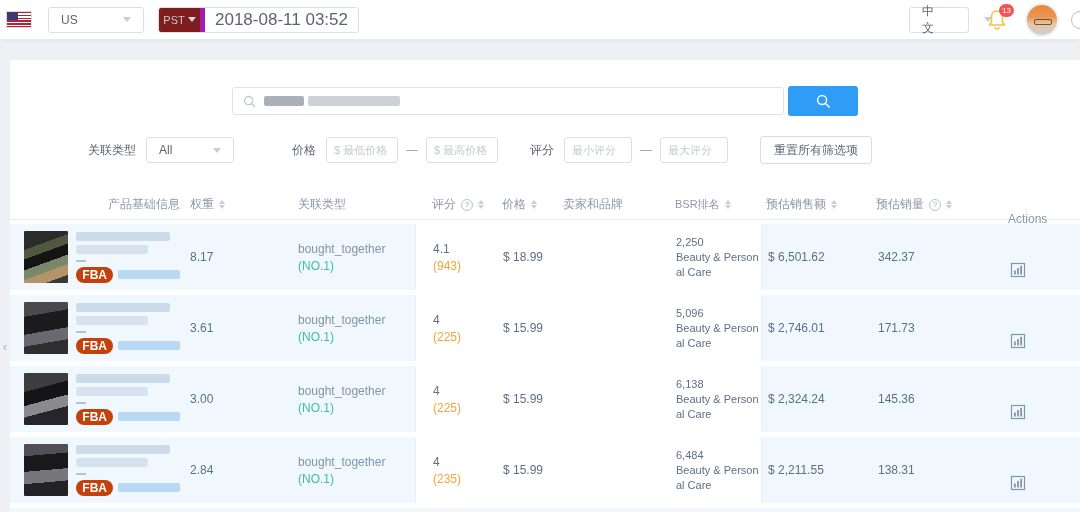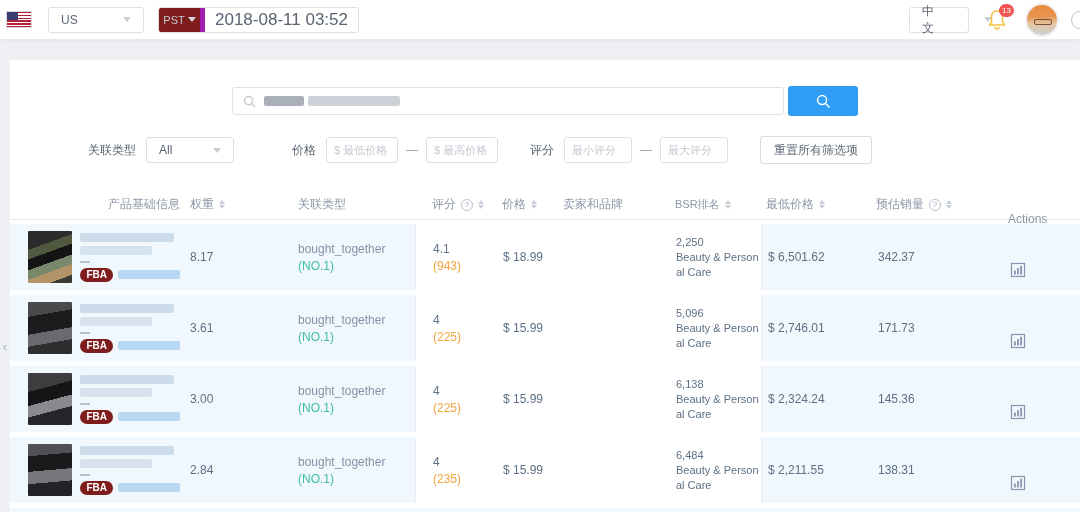--- a/index.html
+++ b/index.html
@@ -99,21 +99,21 @@
   .pimg { width:44px; height:52px; flex:none; border-radius:1px; cursor:pointer; }
   .trow:nth-child(1) .pimg { background:linear-gradient(160deg,#2b2b2b 0 28%,#50593f 28% 42%,#141414 42% 58%,#79886a 58% 72%,#b39468 72% 88%,#3a3a32 88%); }
   .trow:nth-child(2) .pimg { background:linear-gradient(170deg,#4a4a4c 0 25%,#1c1c1e 25% 55%,#6a6a6e 55% 75%,#2e2e30 75%); }
   .trow:nth-child(3) .pimg { background:linear-gradient(165deg,#3d3d40 0 30%,#151517 30% 52%,#8a8a8e 52% 70%,#26262a 70%); }
   .trow:nth-child(4) .pimg { background:linear-gradient(175deg,#515155 0 22%,#1a1a1c 22% 50%,#77777b 50% 72%,#232327 72%); }
   .pmeta { margin-left:8px; }
   .title-l1 { width:94px; height:9px; background:#c6d6e6; opacity:.85; }
   .title-l2 { width:72px; height:9px; background:#cfdcea; opacity:.8; margin-top:4px; }
   .dashline { width:10px; height:2px; background:#b9c3cf; margin-top:6px; }
   .linkrow { display:flex; align-items:center; margin-top:5px; }
-  .fba-badge { background:#7f1d1d; color:#fff; font-size:10px; font-weight:bold; border-radius:8px;
+  .fba-badge { background:#c2410c; color:#fff; font-size:12px; font-weight:bold; border-radius:8px;
                padding:2px 6px; line-height:1; }
   .asin { width:62px; height:9px; background:#b9d8f4; margin-left:5px; cursor:pointer; }
   .rel-type { color:#8593a8; }
   .rel-rank { color:#3fbfa0; margin-top:3px; }
   .rating-c { color:#f3a43c; margin-top:3px; }
   .seller-redact { width:78px; height:11px; background:#d6dbe1; opacity:.8; }
   .c-bsr { font-size:11px; line-height:15px; }
   .bsr-cat { width:88px; word-break:break-all; }
   .act-icon { cursor:pointer; display:inline-flex; }
 
@@ -236,21 +236,21 @@
         </div>
         <div class="cell c-bsr">
           <span>BSR排名</span>
           <span class="sort">
               <i class="up"></i>
               <i class="dn"></i>
             </span>
         </div>
       </div>
       <div class="cell c-rev">
-        <span>最低价格</span>
+        <span>预估销售额</span>
         <span class="sort">
             <i class="up"></i>
             <i class="dn"></i>
           </span>
       </div>
       <div class="cell c-sales">
         <span>预估销量</span>
         <span class="help"></span>
         <span class="sort">
             <i class="up"></i>

